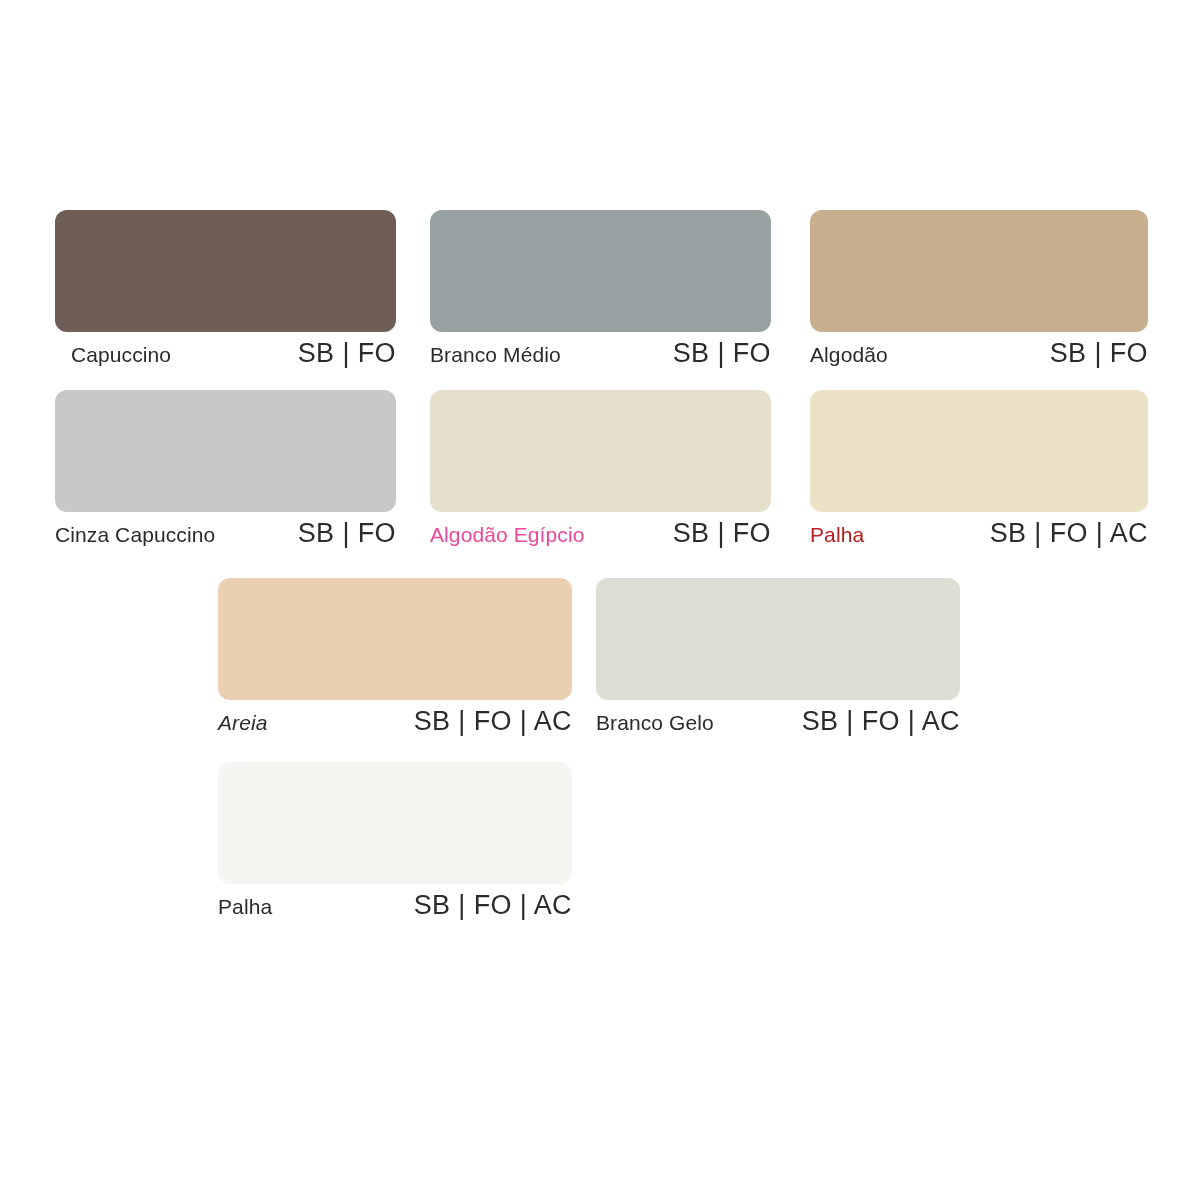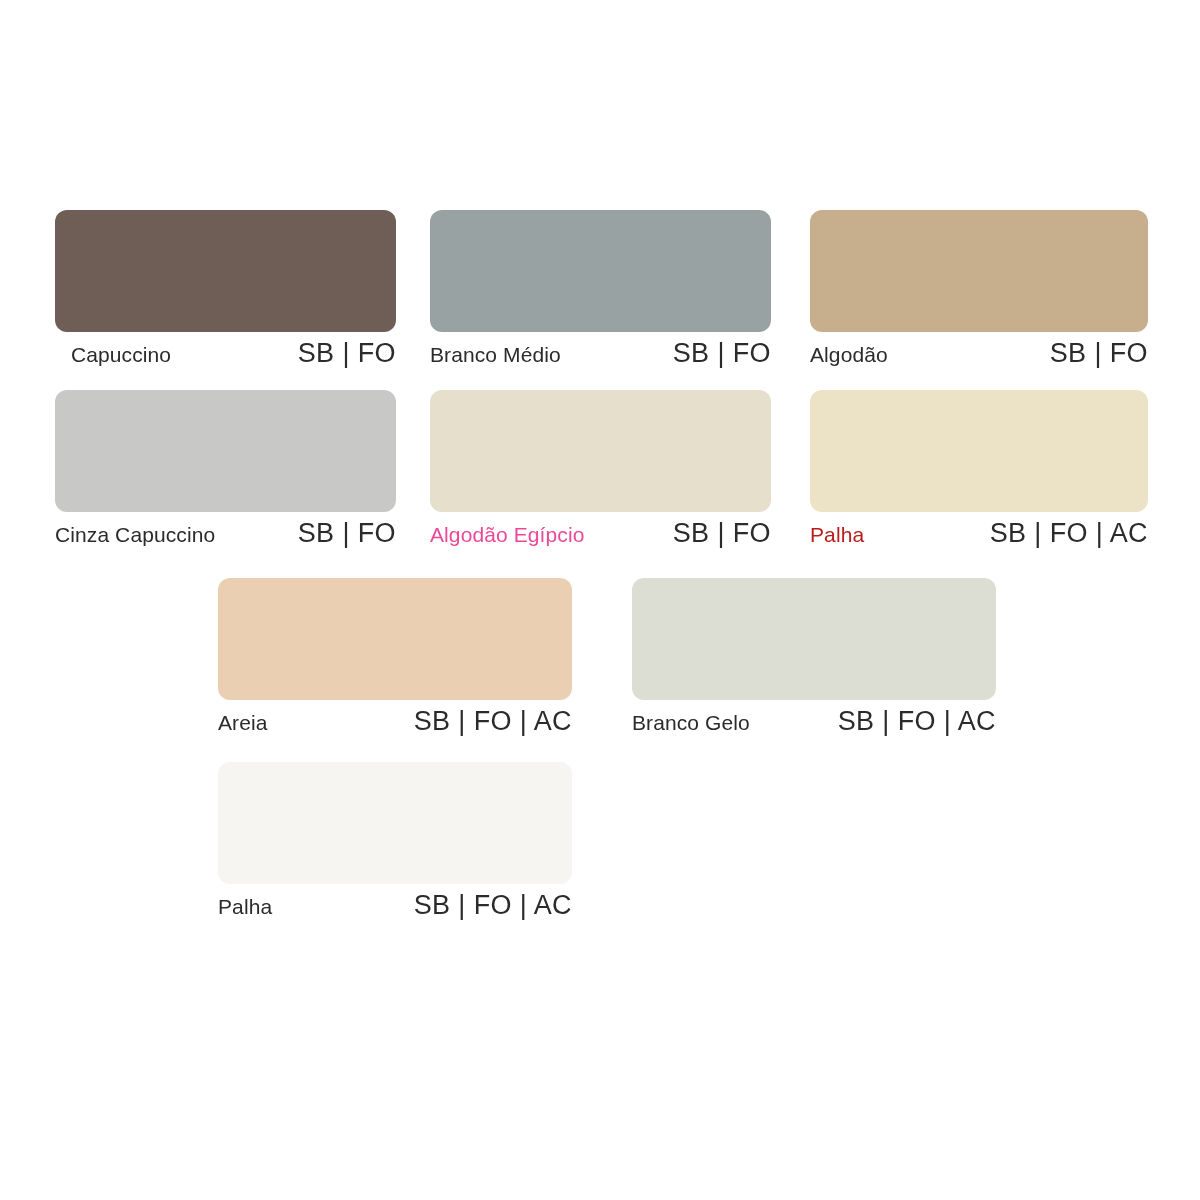--- a/index.html
+++ b/index.html
@@ -58,21 +58,21 @@
   .r1 { top: 210px; }
   .r2 { top: 390px; }
   .r3 { top: 578px; }
   .r4 { top: 762px; }
 
   .c1 { left: 55px;  width: 341px; }
   .c2 { left: 430px; width: 341px; }
   .c3 { left: 810px; width: 338px; }
 
   .c-mid1 { left: 218px; width: 354px; }
-  .c-mid2 { left: 600px; width: 396px; padding-left: 32px; }
+  .c-mid2 { left: 564px; width: 396px; padding-left: 32px; }
 </style>
 </head>
 <body style="background: rgb(255, 255, 255);">
 
 <div id="palette">
 
   <div class="swatch-card r1 c1">
     <div class="swatch-chip" style="background: rgb(111, 94, 85);"></div>
     <div class="swatch-caption">
       <span class="swatch-name" style="color: rgb(43, 43, 43); margin-left: 16px;">Capuccino</span>
@@ -116,21 +116,21 @@
     <div class="swatch-chip" style="background: rgb(236, 227, 198);"></div>
     <div class="swatch-caption">
       <span class="swatch-name" style="color: #b91c1c;">Palha</span>
       <span class="swatch-code" style="color: rgb(43, 43, 43);">SB | FO | AC</span>
     </div>
   </div>
 
   <div class="swatch-card r3 c-mid1">
     <div class="swatch-chip" style="background: rgb(235, 207, 179);"></div>
     <div class="swatch-caption">
-      <span class="swatch-name" style="color: rgb(43, 43, 43);">Areia</span>
+      <span class="swatch-name" style="color: rgb(43, 43, 43); font-style: italic;">Areia</span>
       <span class="swatch-code" style="color: rgb(43, 43, 43);">SB | FO | AC</span>
     </div>
   </div>
 
   <div class="swatch-card r3 c-mid2">
     <div class="swatch-chip" style="background: rgb(220, 221, 211);"></div>
     <div class="swatch-caption">
       <span class="swatch-name" style="color: rgb(43, 43, 43);">Branco Gelo</span>
       <span class="swatch-code" style="color: rgb(43, 43, 43);">SB | FO | AC</span>
     </div>

